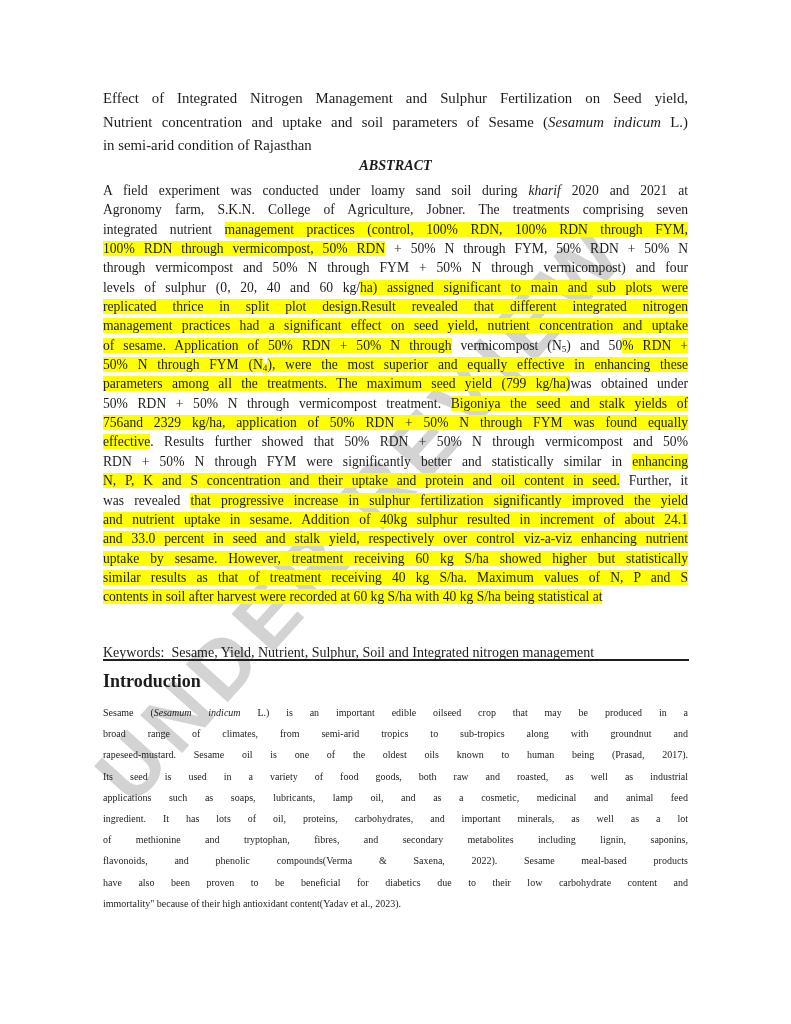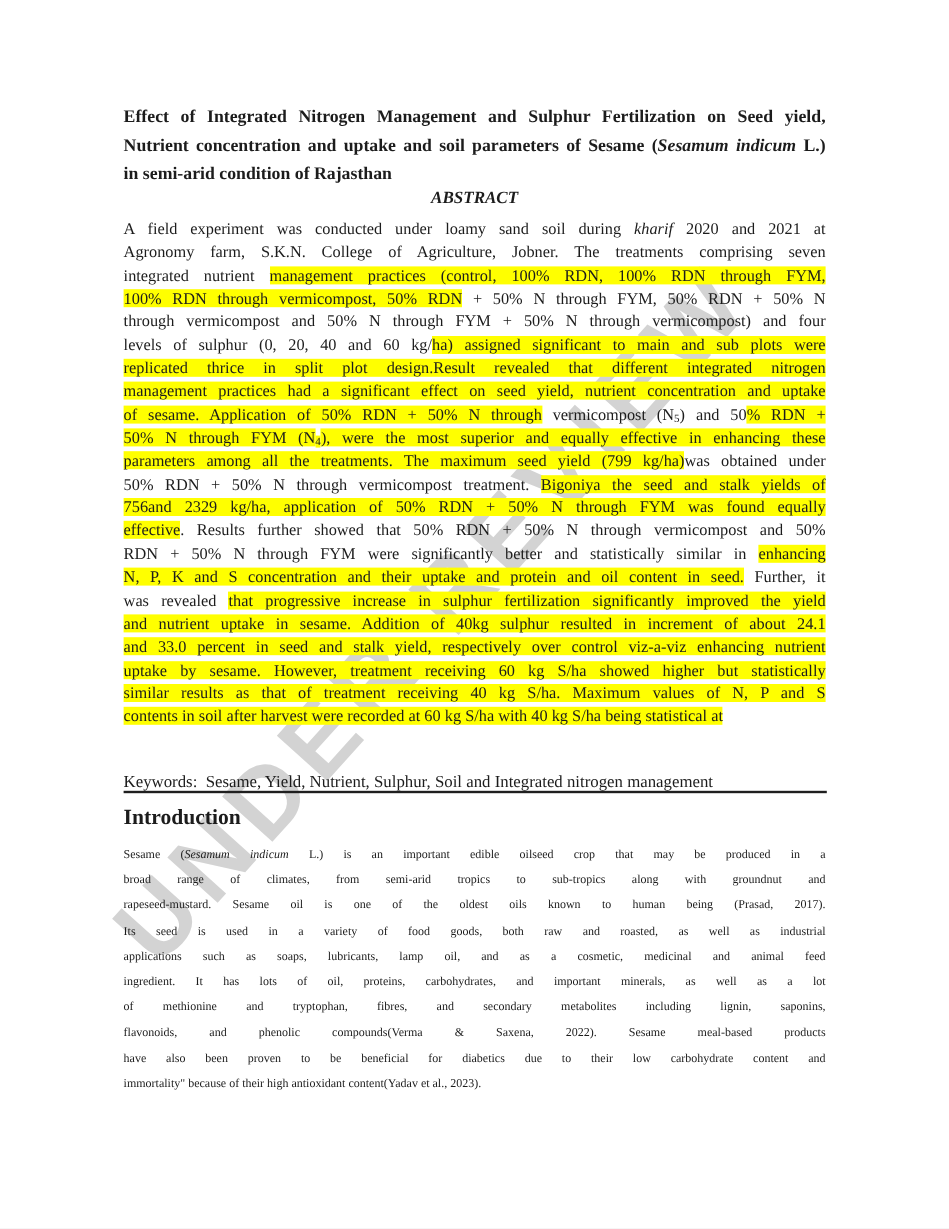--- a/index.html
+++ b/index.html
@@ -40,21 +40,21 @@
   .line {
     text-align: justify;
     text-align-last: justify;
   }
   .line:last-child {
     text-align-last: left;
   }
   #title-block {
     top: 87px;
     font-size: 14.8px;
-    font-weight: bold;
+    font-weight: normal;
     line-height: 23.5px;
   }
   #abstract-heading {
     top: 157px;
     font-size: 14.2px;
     font-weight: bold;
     text-align: center;
     font-style: italic;
   }
   #abstract-block {

